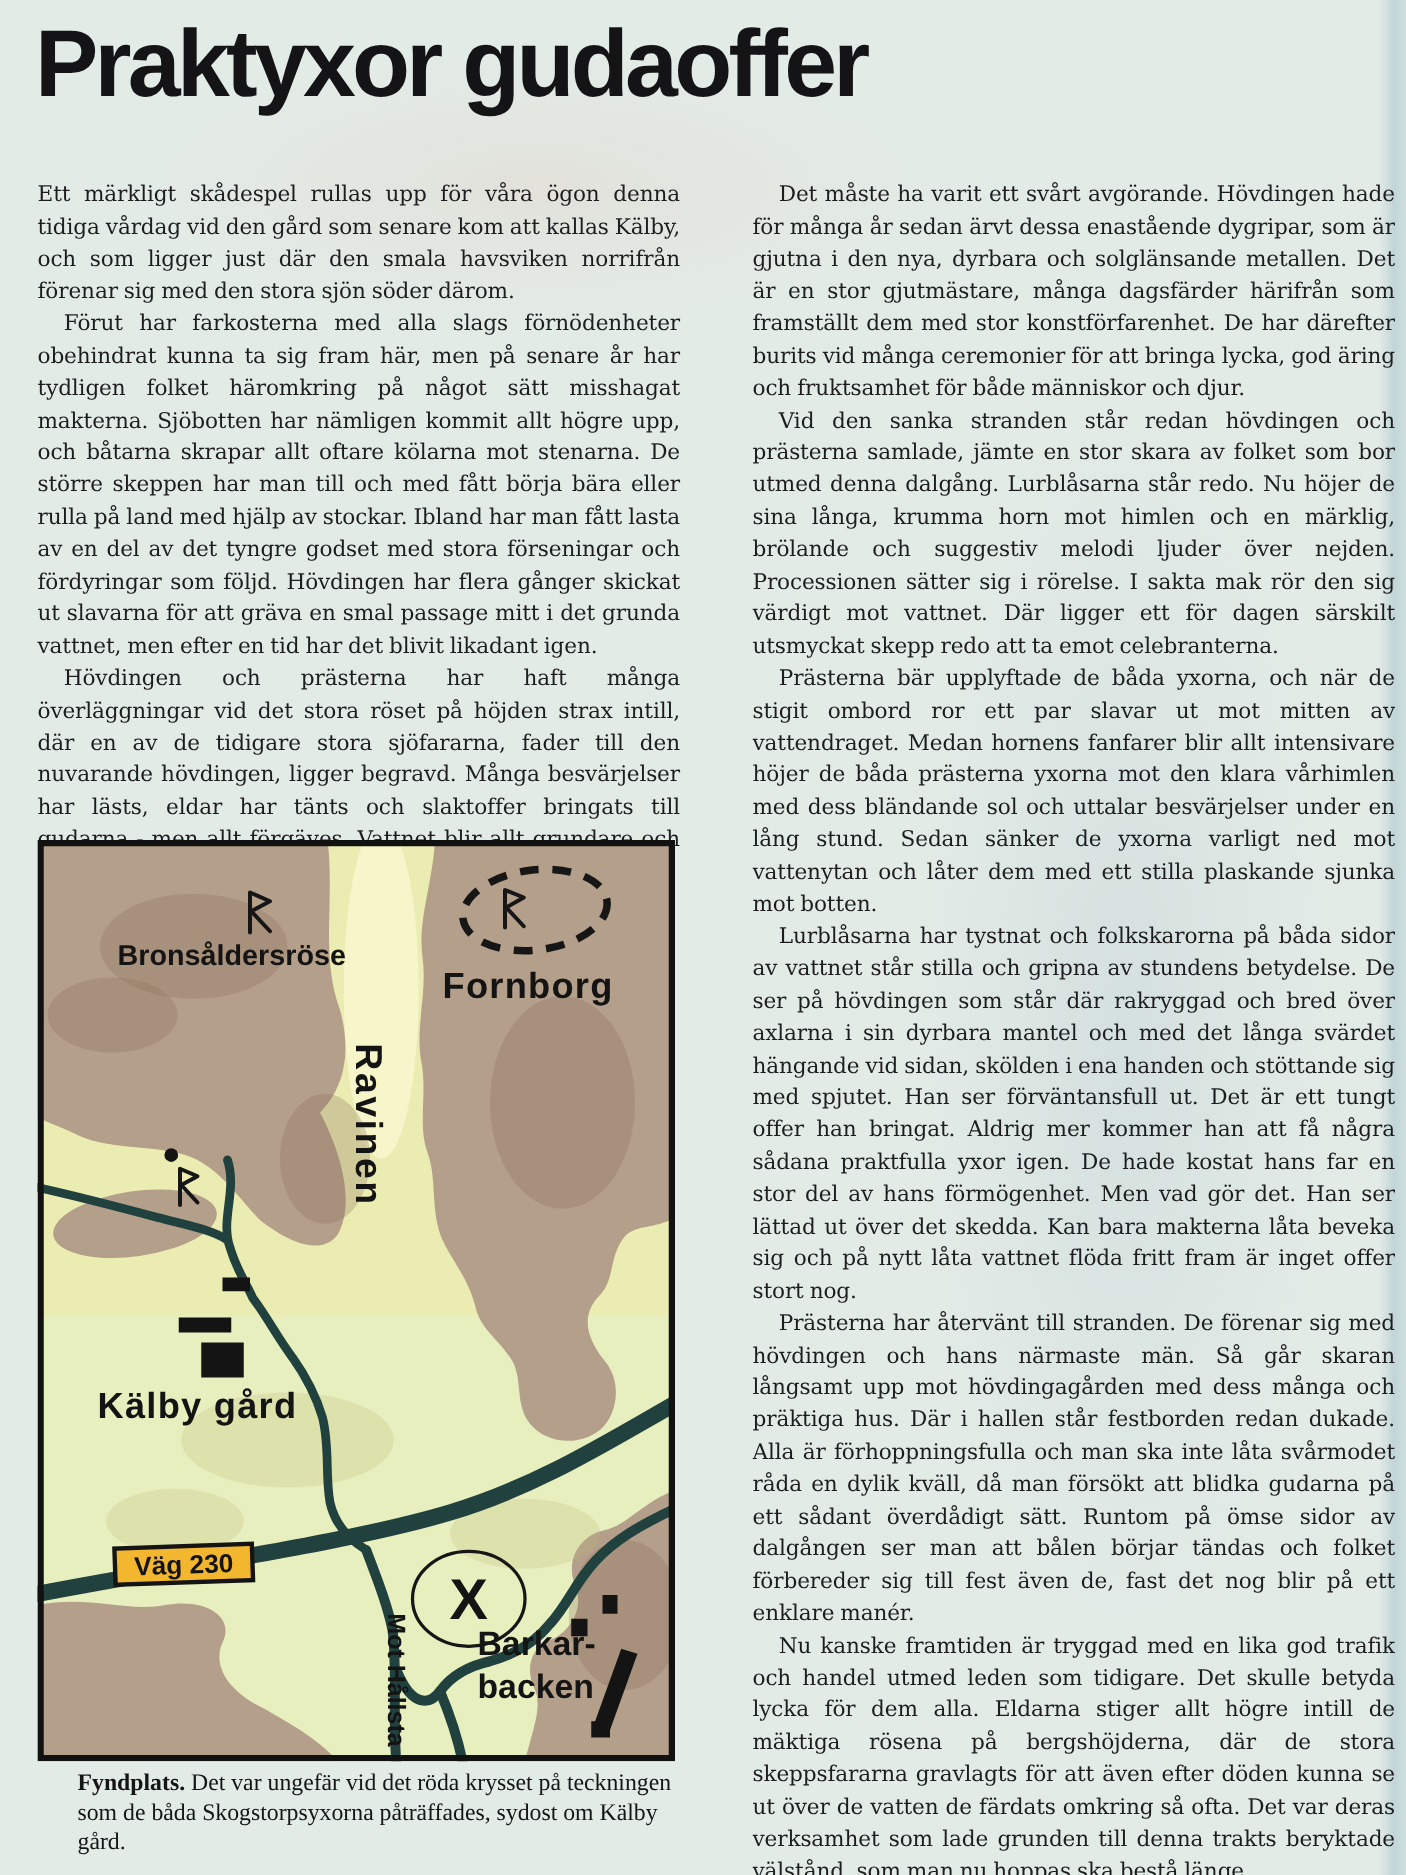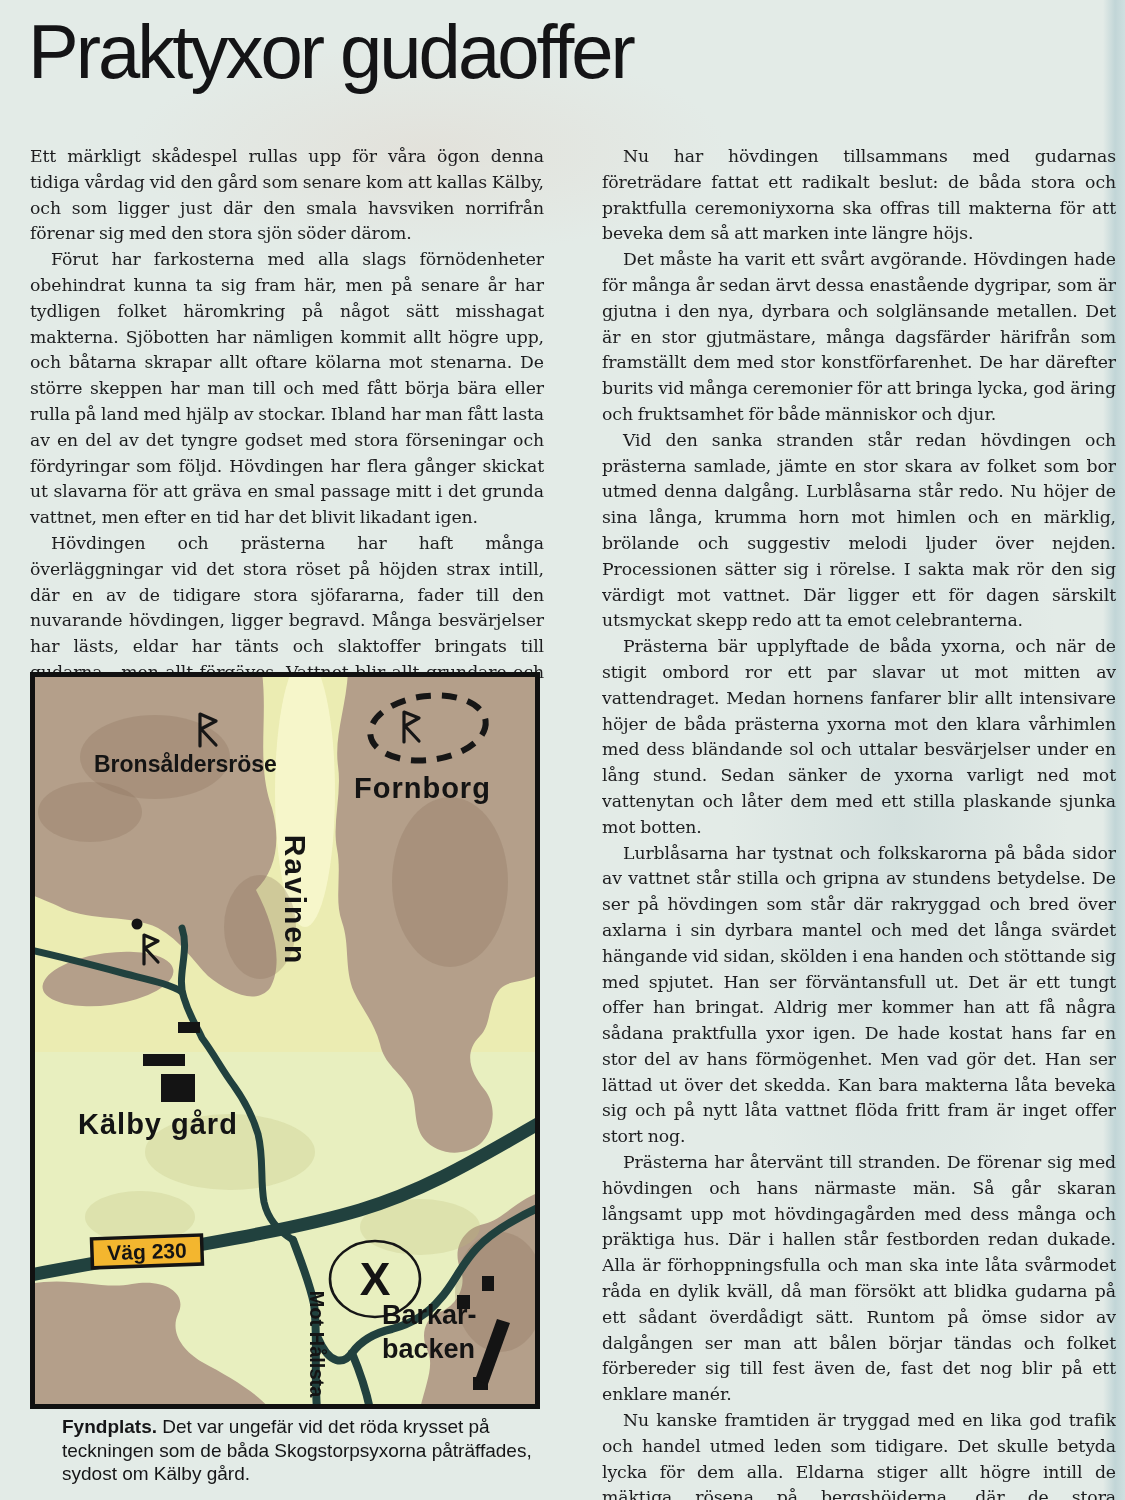--- a/index.html
+++ b/index.html
@@ -13,59 +13,58 @@
     overflow:hidden;
     font-family:"DejaVu Serif", serif;
     color:#1d1d1f;
   }
   #edge-strip{
     position:absolute;top:0;right:0;width:22px;height:100%;
     background:linear-gradient(90deg, rgba(197,216,217,0) 0, rgba(185,208,211,.8) 55%, rgba(205,222,223,.9) 100%);
   }
   h1#title{
     position:absolute;left:28px;top:8px;margin:0;width:760px;
-    font-family:"Liberation Sans", sans-serif;font-weight:400;
+    font-family:"Liberation Sans", sans-serif;font-weight:700;
     font-size:76px;letter-spacing:-3px;color:#141416;white-space:nowrap;
   }
   .col{
     position:absolute;top:144px;width:514px;
     font-size:17.3px;line-height:25.8px;text-align:justify;
     letter-spacing:-.1px;word-spacing:-.6px;
   }
   #col-left{left:30px;}
   #col-right{left:602px;height:1368px;overflow:hidden;}
   .col p{margin:0;}
   .col p.ind{text-indent:21px;}
   #map-figure{
     position:absolute;left:30px;top:672px;width:510px;height:737px;
   }
   #map-caption{
     position:absolute;left:62px;top:1415px;width:482px;margin:0;
-    font-family:Liberation Sans, sans-serif;font-size:19px;line-height:23.5px;
+    font-family:Liberation Serif, serif;font-size:19px;line-height:23.5px;
     color:#151517;text-align:left;
   }
   #map-caption .lead{font-weight:700;}
   svg text{font-family:"Liberation Sans", sans-serif;font-weight:700;fill:#141414;}
 </style>
 </head>
 <body>
 
 <div id="page">
   <div id="edge-strip"></div>
 
   <h1 id="title">Praktyxor gudaoffer</h1>
 
   <div id="col-left" class="col">
     <p>Ett märkligt skådespel rullas upp för våra ögon denna tidiga vårdag vid den gård som senare kom att kallas Kälby, och som ligger just där den smala havsviken norrifrån förenar sig med den stora sjön söder därom.</p>
     <p class="ind">Förut har farkosterna med alla slags förnödenheter obehindrat kunna ta sig fram här, men på senare år har tydligen folket häromkring på något sätt misshagat makterna. Sjöbotten har nämligen kommit allt högre upp, och båtarna skrapar allt oftare kölarna mot stenarna. De större skeppen har man till och med fått börja bära eller rulla på land med hjälp av stockar. Ibland har man fått lasta av en del av det tyngre godset med stora förseningar och fördyringar som följd. Hövdingen har flera gånger skickat ut slavarna för att gräva en smal passage mitt i det grunda vattnet, men efter en tid har det blivit likadant igen.</p>
     <p class="ind">Hövdingen och prästerna har haft många överläggningar vid det stora röset på höjden strax intill, där en av de tidigare stora sjöfararna, fader till den nuvarande hövdingen, ligger begravd. Många besvärjelser har lästs, eldar har tänts och slaktoffer bringats till gudarna - men allt förgäves. Vattnet blir allt grundare och snart är transportväsendet helt i fara.</p>
   </div>
 
   <div id="col-right" class="col">
-    <p class="ind">Nu har hövdingen tillsammans med gudarnas företrädare fattat ett radikalt beslut: de båda stora och praktfulla ceremoniyxorna ska offras till makterna för att beveka dem så att marken inte längre höjs.</p>
     <p class="ind">Det måste ha varit ett svårt avgörande. Hövdingen hade för många år sedan ärvt dessa enastående dygripar, som är gjutna i den nya, dyrbara och solglänsande metallen. Det är en stor gjutmästare, många dagsfärder härifrån som framställt dem med stor konstförfarenhet.  De har därefter burits vid många ceremonier för att bringa lycka, god äring och fruktsamhet för både människor och djur.</p>
     <p class="ind">Vid den sanka stranden står redan hövdingen och prästerna samlade, jämte en stor skara av folket som bor utmed denna dalgång. Lurblåsarna står redo. Nu höjer de sina långa, krumma horn mot himlen och en märklig, brölande och suggestiv melodi ljuder över nejden. Processionen sätter sig i rörelse. I sakta mak rör den sig värdigt mot vattnet. Där ligger ett för dagen särskilt utsmyckat skepp redo att ta emot celebranterna.</p>
     <p class="ind">Prästerna bär upplyftade de båda yxorna, och när de stigit ombord ror ett par slavar ut mot mitten av vattendraget. Medan hornens fanfarer blir allt intensivare höjer de båda prästerna yxorna mot den klara vårhimlen med dess bländande sol och uttalar besvärjelser under en lång stund. Sedan sänker de yxorna varligt ned mot vattenytan och låter dem med ett stilla plaskande sjunka mot botten.</p>
     <p class="ind">Lurblåsarna har tystnat och folkskarorna på båda sidor av vattnet står stilla och gripna av stundens betydelse. De ser på hövdingen som står där rakryggad och bred över axlarna i sin dyrbara mantel och med det långa svärdet hängande vid sidan, skölden i ena handen och stöttande sig med spjutet.  Han ser förväntansfull ut. Det är ett tungt offer han bringat. Aldrig mer kommer han att få några sådana praktfulla yxor igen. De hade kostat hans far en stor del av hans förmögenhet. Men vad gör det.  Han ser lättad ut över det skedda. Kan bara makterna låta beveka sig och på nytt låta vattnet flöda fritt fram är inget offer stort nog.</p>
     <p class="ind">Prästerna har återvänt till stranden. De förenar sig med hövdingen och hans närmaste män. Så går skaran långsamt upp mot hövdingagården med dess många och präktiga hus. Där i hallen står festborden redan dukade. Alla är förhoppningsfulla och man ska inte låta svårmodet råda en dylik kväll, då man försökt att blidka gudarna på ett sådant överdådigt sätt.  Runtom på ömse sidor av dalgången ser man att bålen börjar tändas och folket förbereder sig till fest även de, fast det nog blir på ett enklare manér.</p>
     <p class="ind">Nu kanske framtiden är tryggad med en lika god trafik och handel utmed leden som tidigare. Det skulle betyda lycka för dem alla.  Eldarna stiger allt högre intill de mäktiga rösena på bergshöjderna, där de stora skeppsfararna gravlagts för att även efter döden kunna se ut över de vatten de färdats omkring så ofta. Det var deras verksamhet som lade grunden till denna trakts beryktade välstånd, som man nu hoppas ska bestå länge.</p>
   </div>
 
   <div id="map-figure">
     <svg width="510" height="737" viewBox="0 0 510 737">

